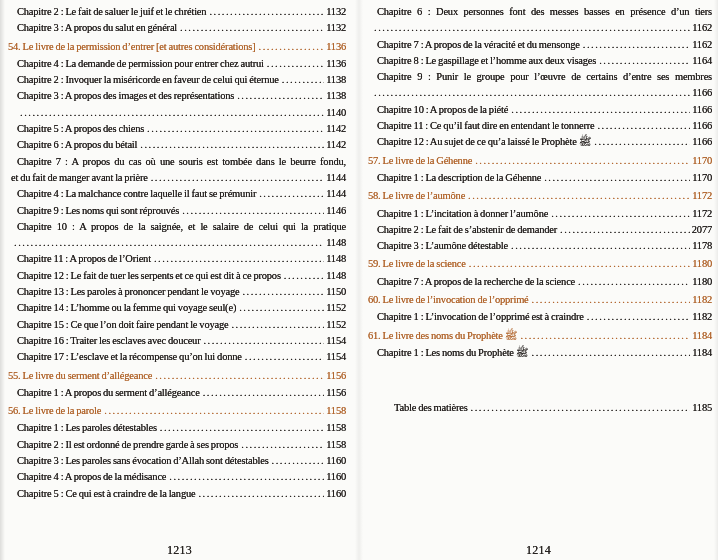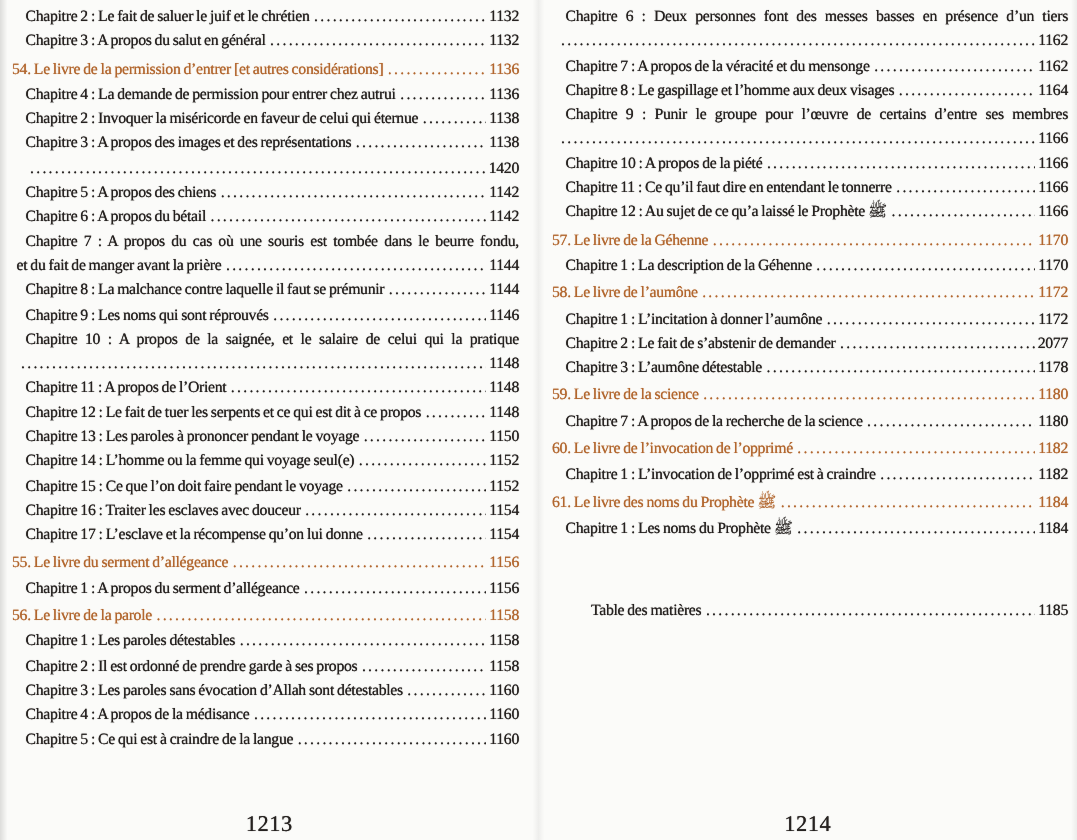--- a/index.html
+++ b/index.html
@@ -65,21 +65,21 @@
   }
   .dots::after{
     content:"......................................................................................................................................................................................................";
   }
   .pg{ flex:0 0 auto; white-space:nowrap; }
 
   .jline{ text-align:justify; text-align-last:justify; }
 
   .folio{
     position:absolute; bottom:2px; left:0; width:100%;
-    text-align:center; font-size:15px; letter-spacing:0.3px;
+    text-align:center; font-size:12px; letter-spacing:0.3px;
     color:var(--text); text-shadow:0 0 .5px currentColor;
   }
 </style>
 </head>
 <body>
 
 <div class="spread">
   <div class="page left">
     <div class="content">
         <div class="entry chapter">
@@ -120,21 +120,21 @@
         <div class="entry chapter">
           <div class="row">
             <span class="t">Chapitre 3 : A propos des images et des représentations</span>
             <span class="dots"></span>
             <span class="pg">1138</span>
           </div>
         </div>
         <div class="entry chapter">
           <div class="row">
             <span class="dots"></span>
-            <span class="pg">1420</span>
+            <span class="pg">1140</span>
           </div>
         </div>
         <div class="entry chapter">
           <div class="row">
             <span class="t">Chapitre 5 : A propos des chiens</span>
             <span class="dots"></span>
             <span class="pg">1142</span>
           </div>
         </div>
         <div class="entry chapter">
@@ -147,21 +147,21 @@
         <div class="entry chapter">
           <div class="jline">Chapitre 7 : A propos du cas où une souris est tombée dans le beurre fondu,</div>
           <div class="row cont-row">
             <span class="cont">et du fait de manger avant la prière</span>
             <span class="dots"></span>
             <span class="pg">1144</span>
           </div>
         </div>
         <div class="entry chapter">
           <div class="row">
-            <span class="t">Chapitre 8 : La malchance contre laquelle il faut se prémunir</span>
+            <span class="t">Chapitre 4 : La malchance contre laquelle il faut se prémunir</span>
             <span class="dots"></span>
             <span class="pg">1144</span>
           </div>
         </div>
         <div class="entry chapter">
           <div class="row">
             <span class="t">Chapitre 9 : Les noms qui sont réprouvés</span>
             <span class="dots"></span>
             <span class="pg">1146</span>
           </div>

